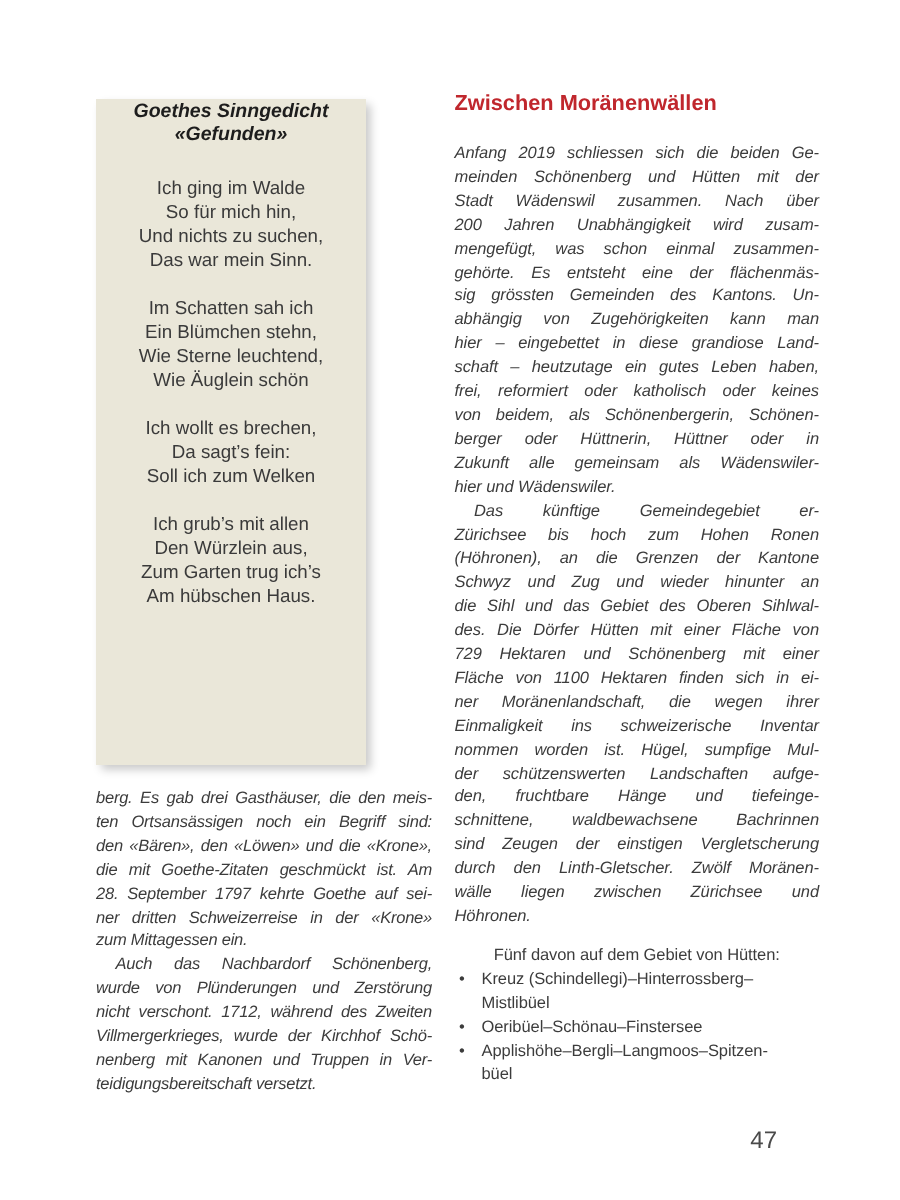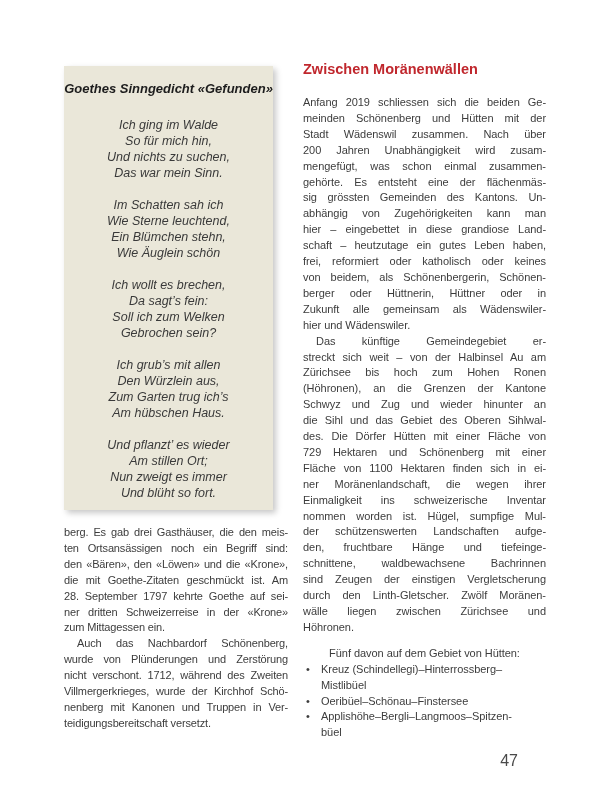--- a/index.html
+++ b/index.html
@@ -2,42 +2,42 @@
 <html><head>
 <meta charset="utf-8">
 <style>
   html,body { margin:0; padding:0; background:#ffffff; }
   .page {
     position:relative; width:600px; height:800px; background:#ffffff;
     font-family:"Liberation Sans", sans-serif; color:#3c3c3c; overflow:hidden;
   }
   
   .poem-box {
-    position:absolute; left:64px; top:66px; width:209px; height:444px;
-    box-sizing:border-box; padding-top:15px;
+    position:absolute; left:64px; top:66px; width:180px; height:444px;
+    box-sizing:border-box; 
     box-shadow:3px 3px 6px rgba(0,0,0,0.22);
   }
   .poem-title {
     text-align:center; font-size:13px; font-weight:bold; font-style:italic;
     color:#1d1d1d; margin-bottom:21px;
   }
   .stanza { margin-bottom:16px; }
   .pline {
-    text-align:center; font-style:italic; font-size:12.5px; line-height:16px;
+    text-align:center; font-size:12.5px; line-height:16px;
     color:#3a3a3a;
   }
   
   .col { position:absolute; font-size:11px; line-height:15.9px; }
   .left-col  { left:64px;  top:525px; width:224px; letter-spacing:-0.15px; }
   .right-col { left:303px; top:60px;  width:243px; letter-spacing:-0.05px; }
   .heading {
     font-size:14.5px; font-weight:bold; margin:0 0 17px 0; letter-spacing:0;
     line-height:18px;
   }
-  .tline { text-align:justify; text-align-last:justify; }
+  .tline { text-align:justify; text-align-last:justify;font-style:italic; }
   .tline.last { text-align-last:left; }
   .para.indent .tline:first-child { text-indent:13px; }
   .list-intro { margin-top:10px; text-align:center; }
   .bullet-item { display:flex; }
   .bullet-marker { flex:none; width:15px; padding-left:3px; }
   .bline { text-align:left; }
   .page-number {
     position:absolute; left:492px; top:752px; width:26px; text-align:right;
     font-size:16px; color:#4a4a4a;
   }
@@ -51,41 +51,34 @@
     <div class="poem-title">Goethes Sinngedicht «Gefunden»</div>
     <div>
         <div class="stanza">
           <div class="pline">Ich ging im Walde</div>
           <div class="pline">So für mich hin,</div>
           <div class="pline">Und nichts zu suchen,</div>
           <div class="pline">Das war mein Sinn.</div>
         </div>
         <div class="stanza">
           <div class="pline">Im Schatten sah ich</div>
+          <div class="pline">Ein Blümchen stehn,</div>
           <div class="pline">Wie Sterne leuchtend,</div>
-          <div class="pline">Ein Blümchen stehn,</div>
           <div class="pline">Wie Äuglein schön</div>
         </div>
         <div class="stanza">
           <div class="pline">Ich wollt es brechen,</div>
           <div class="pline">Da sagt’s fein:</div>
           <div class="pline">Soll ich zum Welken</div>
-          <div class="pline">Gebrochen sein?</div>
         </div>
         <div class="stanza">
           <div class="pline">Ich grub’s mit allen</div>
           <div class="pline">Den Würzlein aus,</div>
           <div class="pline">Zum Garten trug ich’s</div>
           <div class="pline">Am hübschen Haus.</div>
-        </div>
-        <div class="stanza">
-          <div class="pline">Und pflanzt’ es wieder</div>
-          <div class="pline">Am stillen Ort;</div>
-          <div class="pline">Nun zweigt es immer</div>
-          <div class="pline">Und blüht so fort.</div>
         </div>
       </div>
   </div>
 
   <div class="col left-col">
       <div class="para">
         <div class="tline">berg. Es gab drei Gasthäuser, die den meis-</div>
         <div class="tline">ten Ortsansässigen noch ein Begriff sind:</div>
         <div class="tline">den «Bären», den «Löwen» und die «Krone»,</div>
         <div class="tline">die mit Goethe-Zitaten geschmückt ist. Am</div>
@@ -118,21 +111,20 @@
           <div class="tline">hier – eingebettet in diese grandiose Land-</div>
           <div class="tline">schaft – heutzutage ein gutes Leben haben,</div>
           <div class="tline">frei, reformiert oder katholisch oder keines</div>
           <div class="tline">von beidem, als Schönenbergerin, Schönen-</div>
           <div class="tline">berger oder Hüttnerin, Hüttner oder in</div>
           <div class="tline">Zukunft alle gemeinsam als Wädenswiler-</div>
           <div class="tline last">hier und Wädenswiler.</div>
         </div>
         <div class="para indent">
           <div class="tline">Das künftige Gemeindegebiet er-</div>
-          <div class="tline">streckt sich weit – von der Halbinsel Au am</div>
           <div class="tline">Zürichsee bis hoch zum Hohen Ronen</div>
           <div class="tline">(Höhronen), an die Grenzen der Kantone</div>
           <div class="tline">Schwyz und Zug und wieder hinunter an</div>
           <div class="tline">die Sihl und das Gebiet des Oberen Sihlwal-</div>
           <div class="tline">des. Die Dörfer Hütten mit einer Fläche von</div>
           <div class="tline">729 Hektaren und Schönenberg mit einer</div>
           <div class="tline">Fläche von 1100 Hektaren finden sich in ei-</div>
           <div class="tline">ner Moränenlandschaft, die wegen ihrer</div>
           <div class="tline">Einmaligkeit ins schweizerische Inventar</div>
           <div class="tline">nommen worden ist. Hügel, sumpfige Mul-</div>

